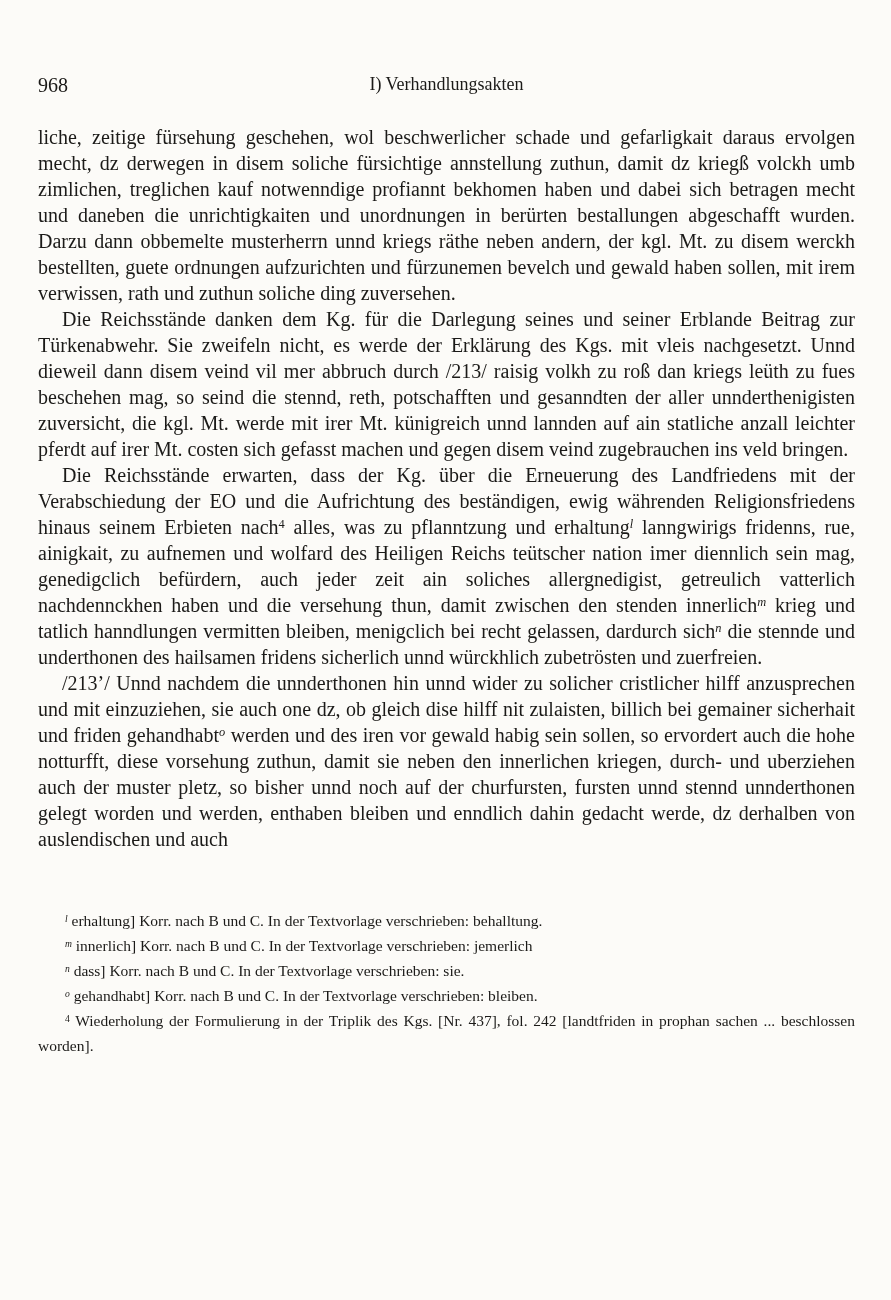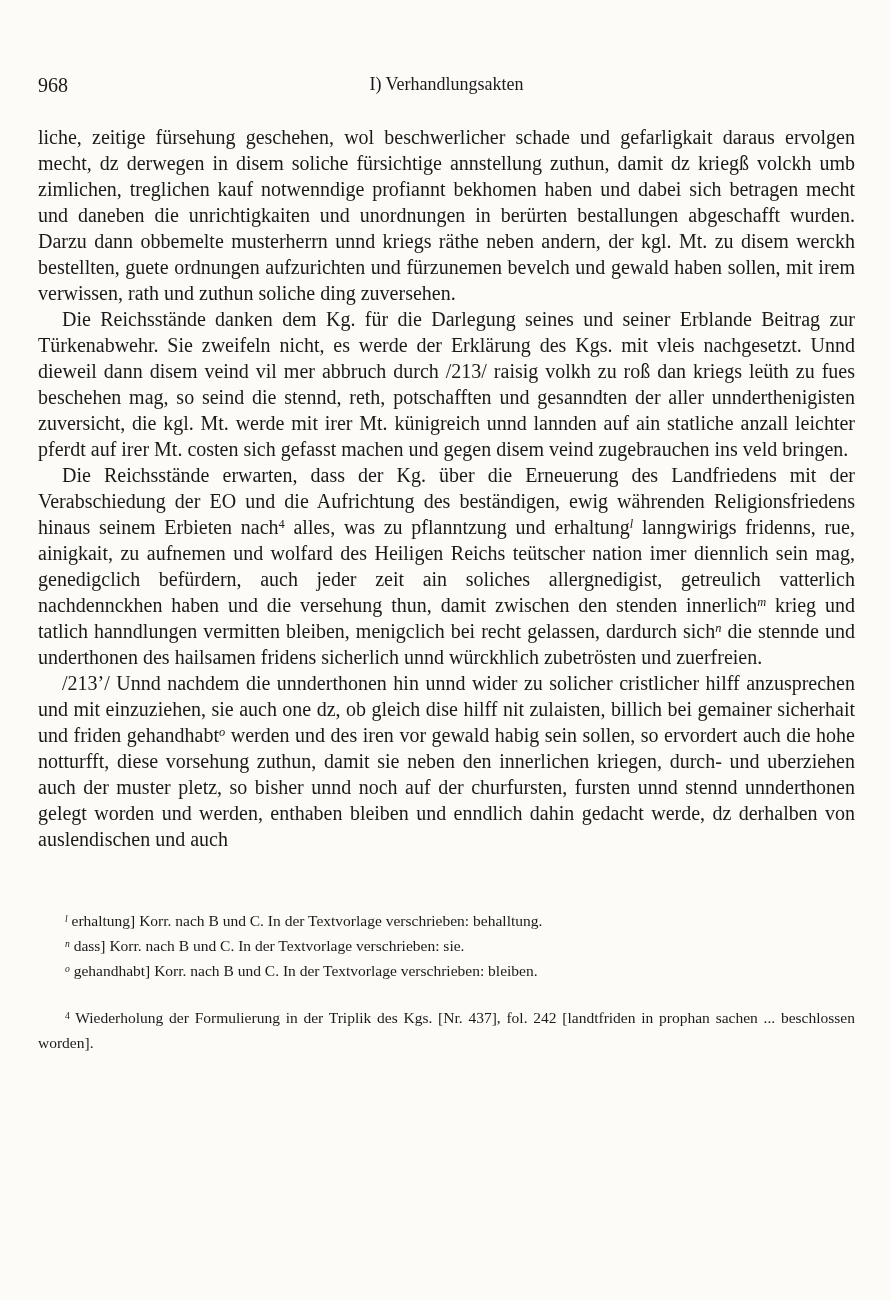--- a/index.html
+++ b/index.html
@@ -53,21 +53,21 @@
     line-height: 0;
   }
   .seg-supi { font-style: italic; }
   .footnotes {
     margin-top: 56px;
     font-size: 15.5px;
     line-height: 25px;
     text-align: justify;
   }
   .footnote { margin: 0; text-indent: 27px; }
-  .number-notes { margin-top: 22px; }
+  .number-notes { }
 </style>
 </head>
 <body>
 
 <div class="page">
   <div class="text-block">
 
     <header class="page-header">
       <span class="page-number">968</span>
       <span class="running-title">I) Verhandlungsakten</span>
@@ -76,20 +76,21 @@
     <main class="body-text">
         <p class="body-par"><span class="seg-roman">liche, zeitige fürsehung geschehen, wol beschwerlicher schade und gefarligkait daraus ervolgen mecht, dz derwegen in disem soliche fürsichtige annstellung zuthun, damit dz kriegß volckh umb zimlichen, treglichen kauf notwenndige profiannt bekhomen haben und dabei sich betragen mecht und daneben die unrichtigkaiten und unordnungen in berürten bestallungen abgeschafft wurden. Darzu dann obbemelte musterherrn unnd kriegs räthe neben andern, der kgl. Mt. zu disem werckh bestellten, guete ordnungen aufzurichten und fürzunemen bevelch und gewald haben sollen, mit irem verwissen, rath und zuthun soliche ding zuversehen.</span></p>
         <p class="body-par indent"><span class="seg-italic">Die Reichsstände danken dem Kg. für die Darlegung seines und seiner Erblande Beitrag zur Türkenabwehr. Sie zweifeln nicht, es werde der Erklärung des Kgs.</span><span class="seg-roman"> mit vleis nachgesetzt. Unnd dieweil dann disem veind vil mer abbruch durch /213/ raisig volkh zu roß dan kriegs leüth zu fues beschehen mag, so seind die stennd, reth, potschafften und gesanndten der aller unnderthenigisten zuversicht, die kgl. Mt. werde mit irer Mt. künigreich unnd lannden auf ain statliche anzall leichter pferdt auf irer Mt. costen sich gefasst machen und gegen disem veind zugebrauchen ins veld bringen.</span></p>
         <p class="body-par indent"><span class="seg-italic">Die Reichsstände erwarten, dass der Kg. über die Erneuerung des Landfriedens mit der Verabschiedung der EO und die Aufrichtung des beständigen, ewig währenden Religionsfriedens hinaus seinem Erbieten nach</span><span class="seg-sup">4</span><span class="seg-roman"> alles, was zu pflanntzung und erhaltung</span><span class="seg-supi">l</span><span class="seg-roman"> lanngwirigs fridenns, rue, ainigkait, zu aufnemen und wolfard des Heiligen Reichs teütscher nation imer diennlich sein mag, genedigclich befürdern, auch jeder zeit ain soliches allergnedigist, getreulich vatterlich nachdennckhen haben und die versehung thun, damit zwischen den stenden innerlich</span><span class="seg-supi">m</span><span class="seg-roman"> krieg und tatlich hanndlungen vermitten bleiben, menigclich bei recht gelassen, dardurch sich</span><span class="seg-supi">n</span><span class="seg-roman"> die stennde und underthonen des hailsamen fridens sicherlich unnd würckhlich zubetrösten und zuerfreien.</span></p>
         <p class="body-par indent"><span class="seg-roman">/213’/ Unnd nachdem die unnderthonen hin unnd wider zu solicher cristlicher hilff anzusprechen und mit einzuziehen, sie auch one dz, ob gleich dise hilff nit zulaisten, billich bei gemainer sicherhait und friden gehandhabt</span><span class="seg-supi">o</span><span class="seg-roman"> werden und des iren vor gewald habig sein sollen, so ervordert auch die hohe notturfft, diese vorsehung zuthun, damit sie neben den innerlichen kriegen, durch- und uberziehen auch der muster pletz, so bisher unnd noch auf der churfursten, fursten unnd stennd unnderthonen gelegt worden und werden, enthaben bleiben und enndlich dahin gedacht werde, dz derhalben von auslendischen und auch</span></p>
       </main>
 
     <section class="footnotes">
       <div class="letter-notes">
           <p class="footnote"><span class="seg-supi">l</span><span class="seg-roman"> erhaltung] </span><span class="seg-italic">Korr. nach B und C. In der Textvorlage verschrieben:</span><span class="seg-roman"> behalltung.</span></p>
+          <p class="footnote"><span class="seg-supi">m</span><span class="seg-roman"> innerlich] </span><span class="seg-italic">Korr. nach B und C. In der Textvorlage verschrieben:</span><span class="seg-roman"> jemerlich</span></p>
           <p class="footnote"><span class="seg-supi">n</span><span class="seg-roman"> dass] </span><span class="seg-italic">Korr. nach B und C. In der Textvorlage verschrieben:</span><span class="seg-roman"> sie.</span></p>
           <p class="footnote"><span class="seg-supi">o</span><span class="seg-roman"> gehandhabt] </span><span class="seg-italic">Korr. nach B und C. In der Textvorlage verschrieben:</span><span class="seg-roman"> bleiben.</span></p>
         </div>
       <div class="number-notes">
           <p class="footnote"><span class="seg-sup">4</span><span class="seg-italic"> Wiederholung der Formulierung in der Triplik des Kgs. [Nr. 437], fol. 242 [</span><span class="seg-roman">landtfriden in prophan sachen ... beschlossen worden</span><span class="seg-italic">].</span></p>
         </div>
     </section>
 
   </div>
 </div>

